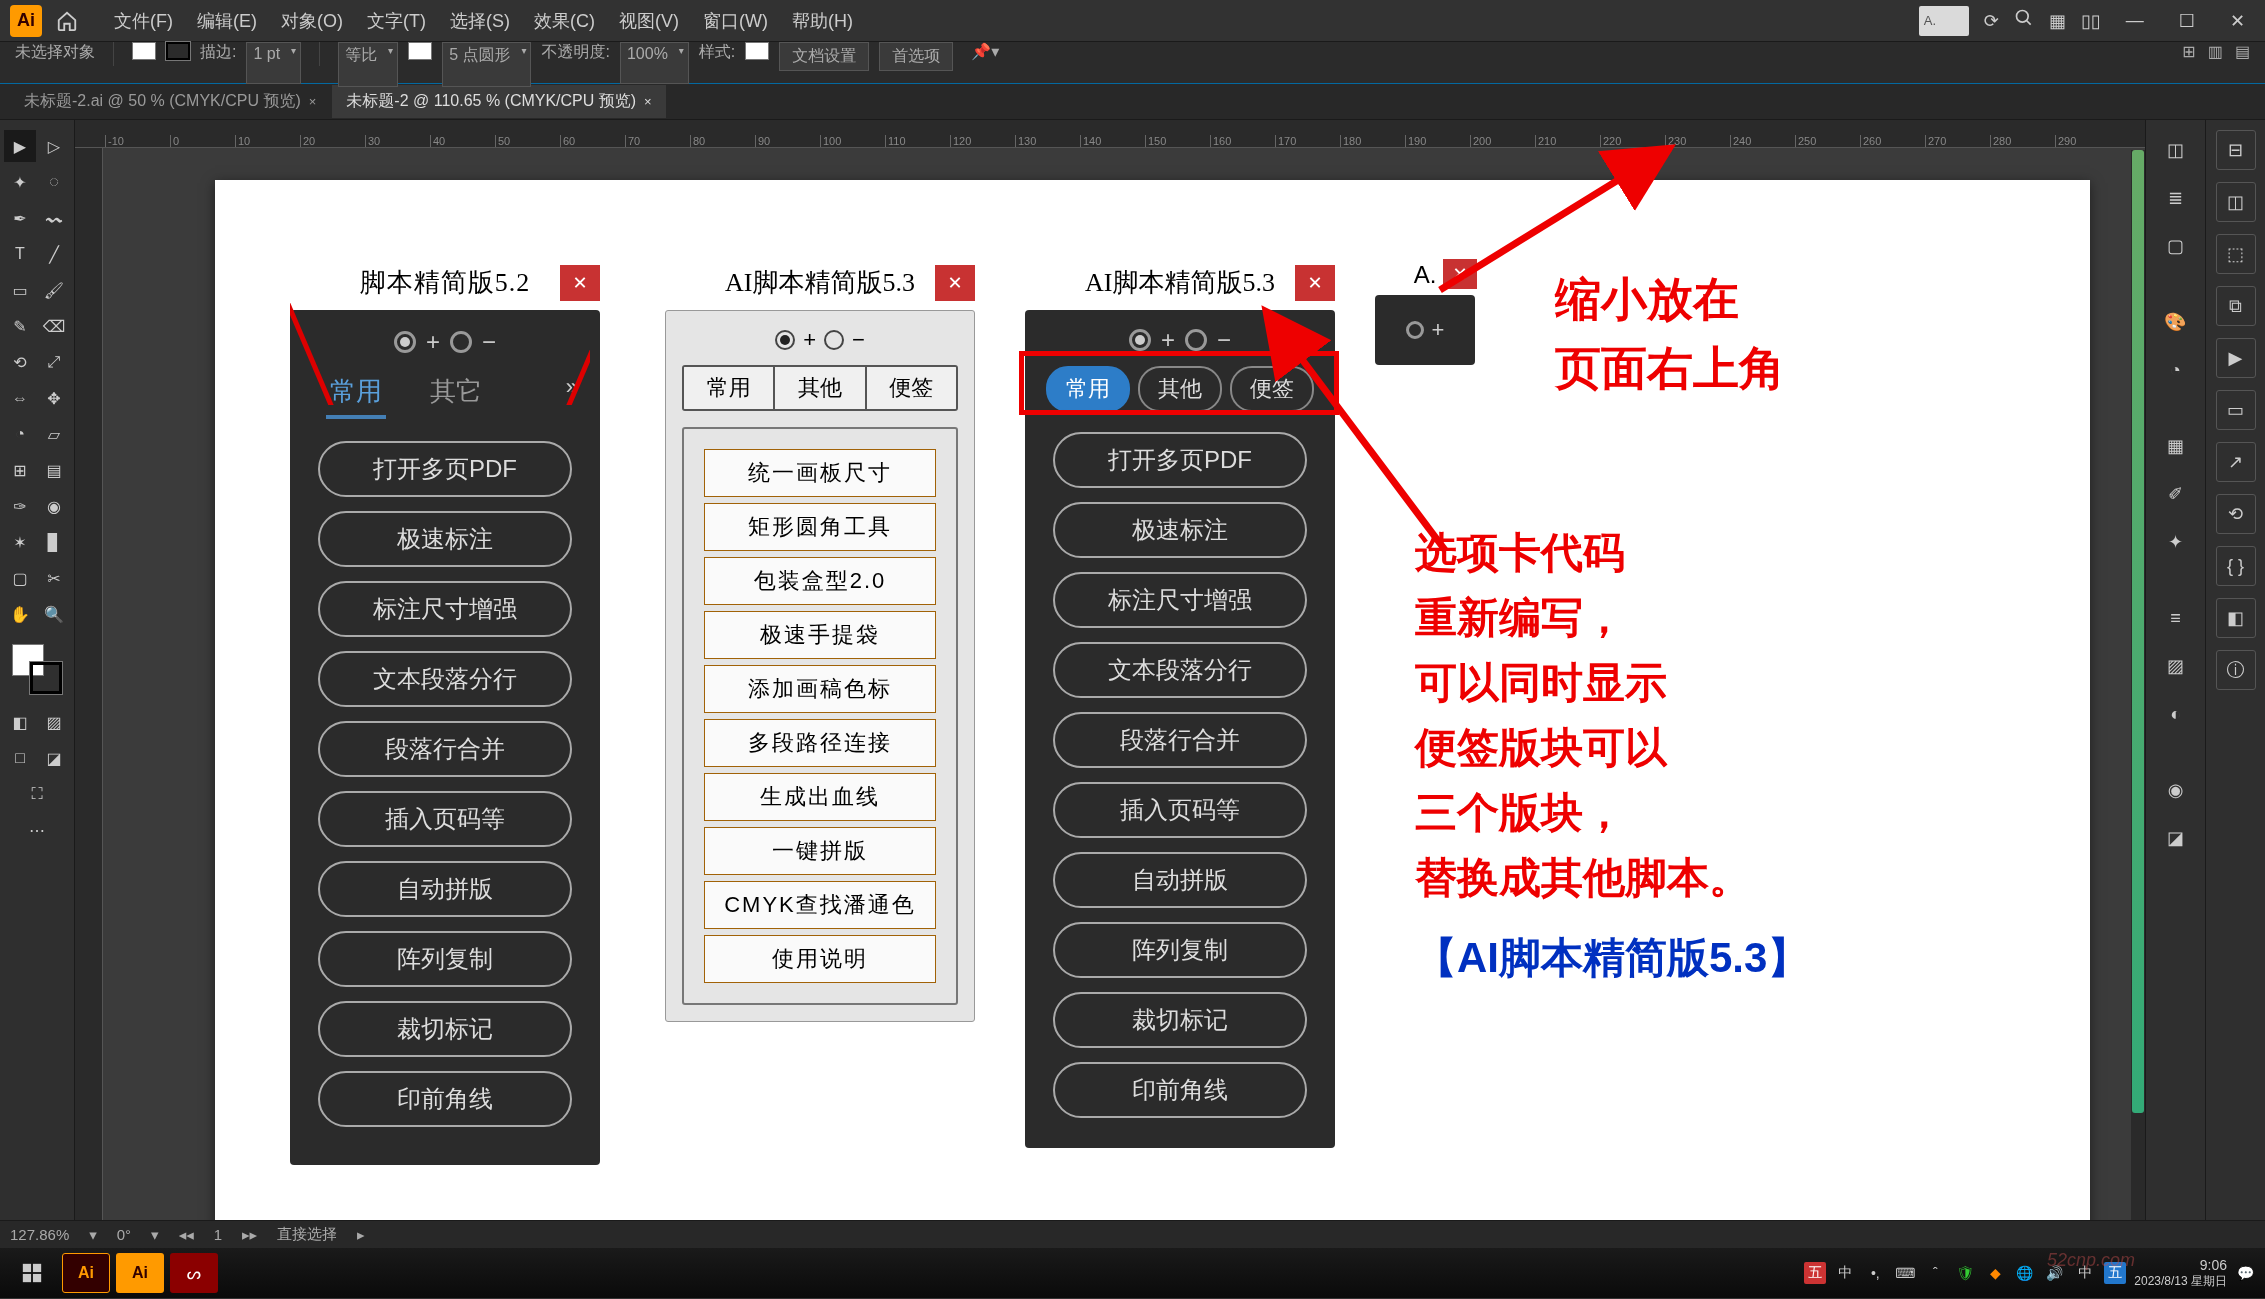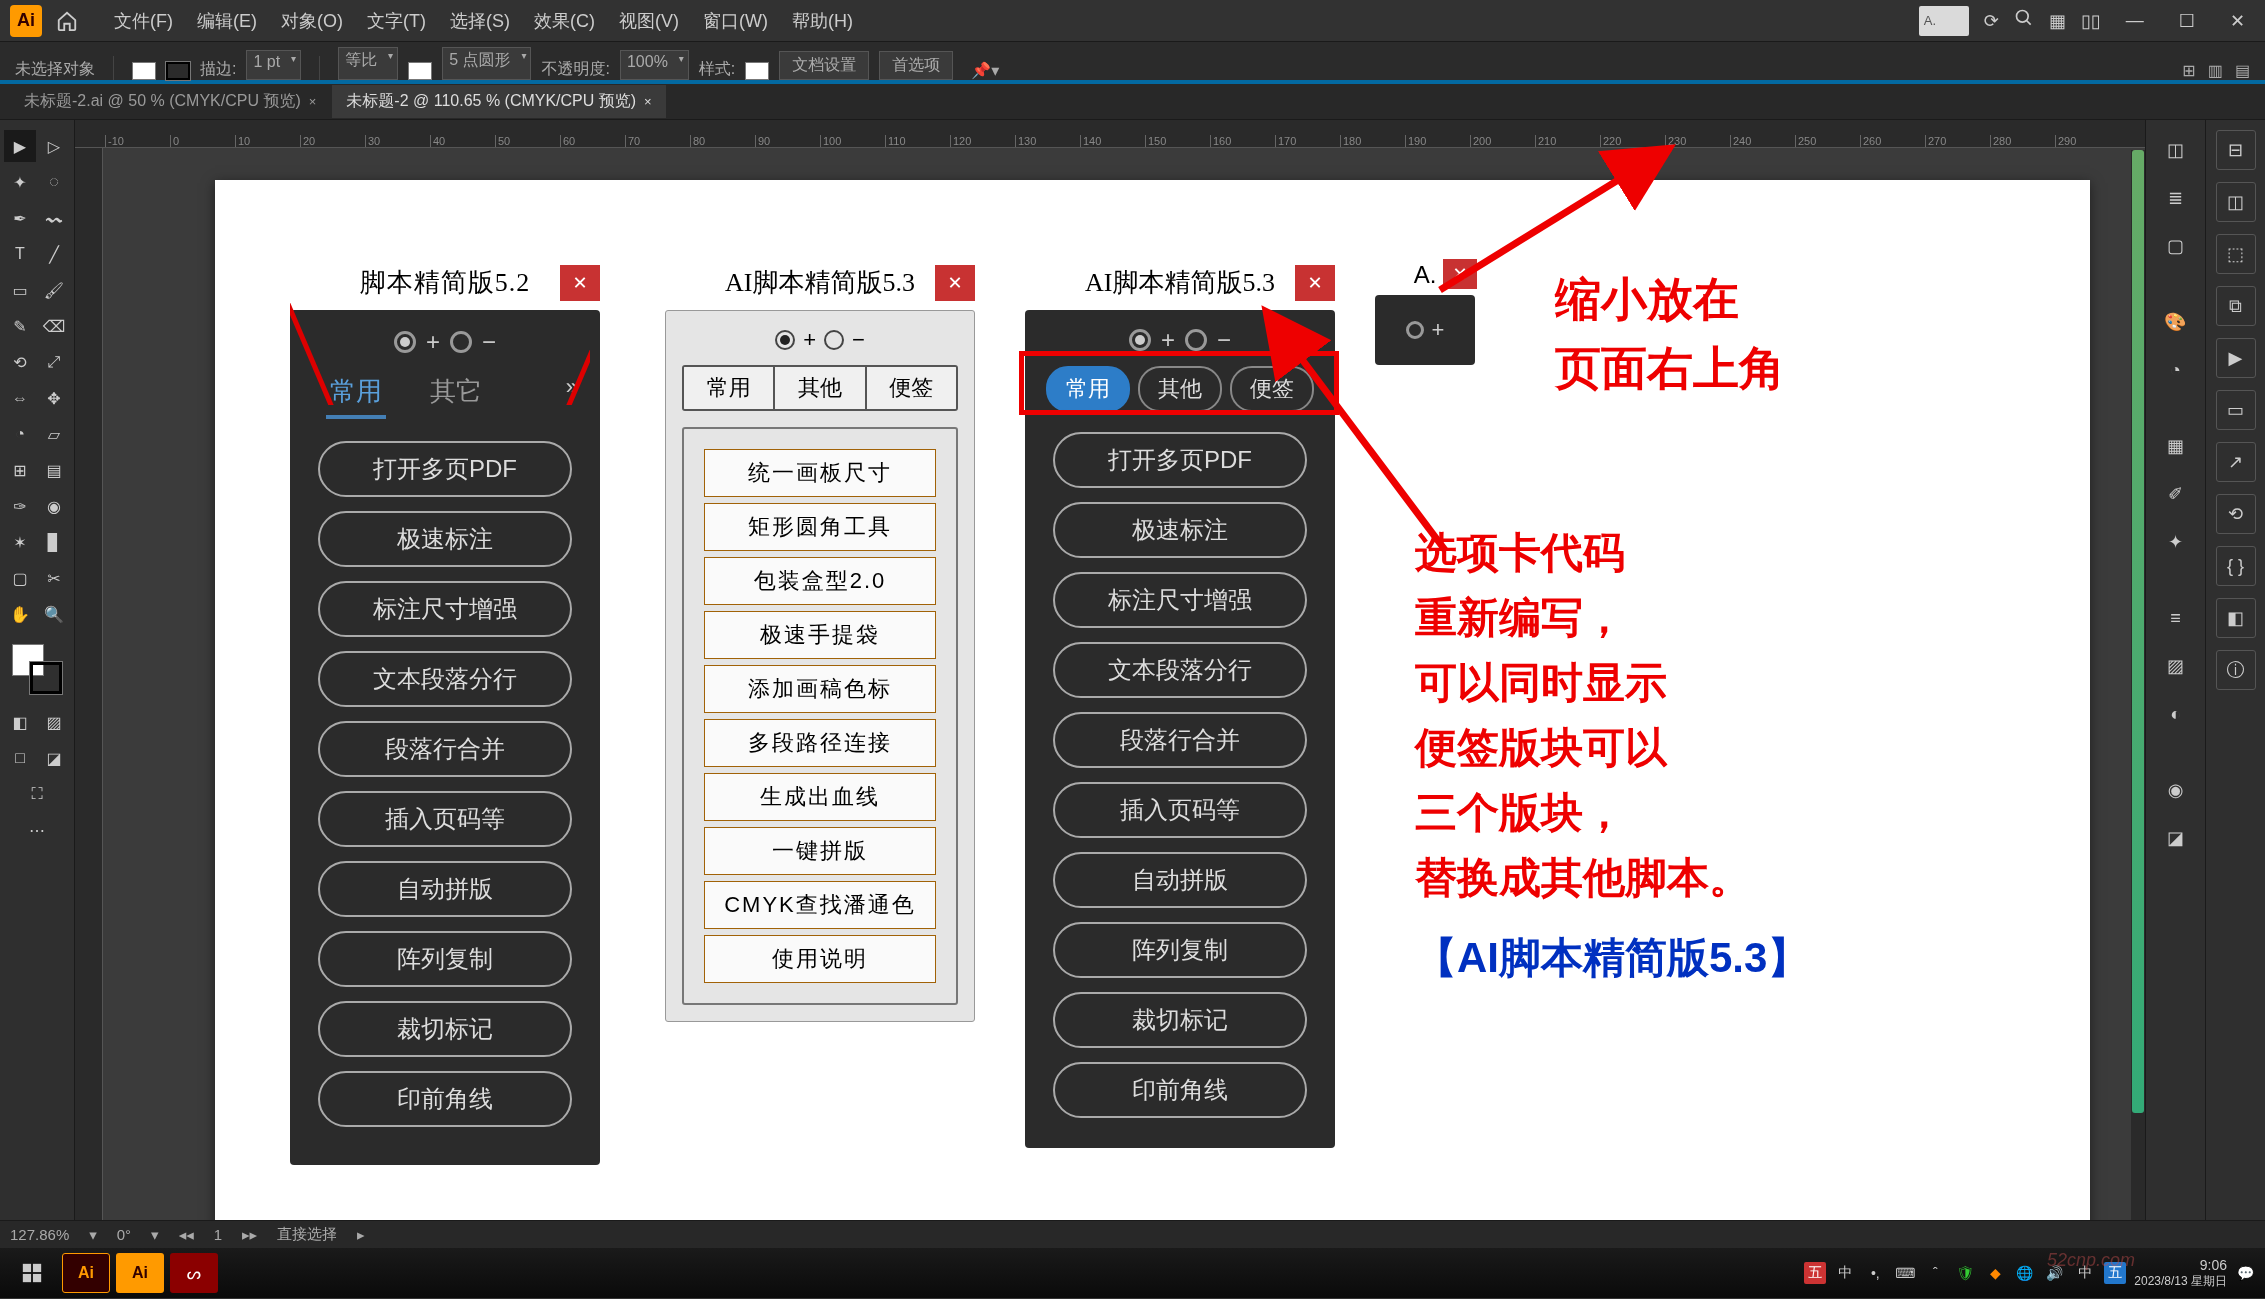--- a/index.html
+++ b/index.html
@@ -7,23 +7,23 @@
 
 
 .menubar { height: 42px; background: #323232; display: flex; align-items: center; padding: 0 10px; color: #ccc; font-size: 18px; border-bottom: 1px solid #1a1a1a; }
 .ai-logo { width: 32px; height: 32px; background: #ff9a00; border-radius: 4px; display: flex; align-items: center; justify-content: center; font-weight: bold; color: #330000; margin-right: 10px; }
 .home-icon { width: 30px; height: 30px; margin-right: 20px; display:flex; align-items:center; justify-content:center; }
 .menu-item { margin: 0 12px; cursor: pointer; }
 .menubar-right { margin-left: auto; display: flex; align-items: center; gap: 15px; }
 .search-top { width: 50px; height: 30px; background: #dadada; border-radius: 2px; display:flex; align-items:center; padding:0 5px; color:#555; font-size:13px;}
 
 
-.controlbar { height: 42px; background: #2b2b2b; display: flex; align-items: flex-end; padding: 0 15px; color: #aaa; font-size: 16px; border-bottom: 4px solid #0369a1; gap: 10px; }
+.controlbar { height: 42px; background: #2b2b2b; display: flex; align-items: flex-start; padding: 0 15px; color: #aaa; font-size: 16px; border-bottom: 1px solid #0369a1; gap: 10px; }
 .ctrl-sep { width: 1px; height: 24px; background: #444; margin: 0 8px; }
-.ctrl-dropdown { background: #3a3a3a; border: 1px solid #555; padding: 2px 20px 8px 6px; position: relative; }
+.ctrl-dropdown { background: #3a3a3a; border: 1px solid #555; padding: 2px 20px 20px 6px; position: relative; }
 .ctrl-dropdown::after { content:"▾"; position:absolute; right:4px; font-size:10px;}
 .swatch { width: 24px; height: 18px; background: #fff; border:1px solid #777; display:inline-block; }
 .ctrl-btn { background:#3a3a3a; border:1px solid #555; padding:3px 12px; cursor:pointer; }
 
 
 .tabbar { height: 36px; background: #282828; display: flex; align-items: center; padding: 0 10px; color: #999; font-size: 16px; border-bottom: 1px solid #1a1a1a; }
 .doc-tab { padding: 6px 14px; margin-right: 2px; cursor:pointer; display:flex; align-items:center; gap:8px;}
 .doc-tab.active { background: #3a3a3a; color: #ddd; }
 .tab-close { font-size: 13px; }
 

